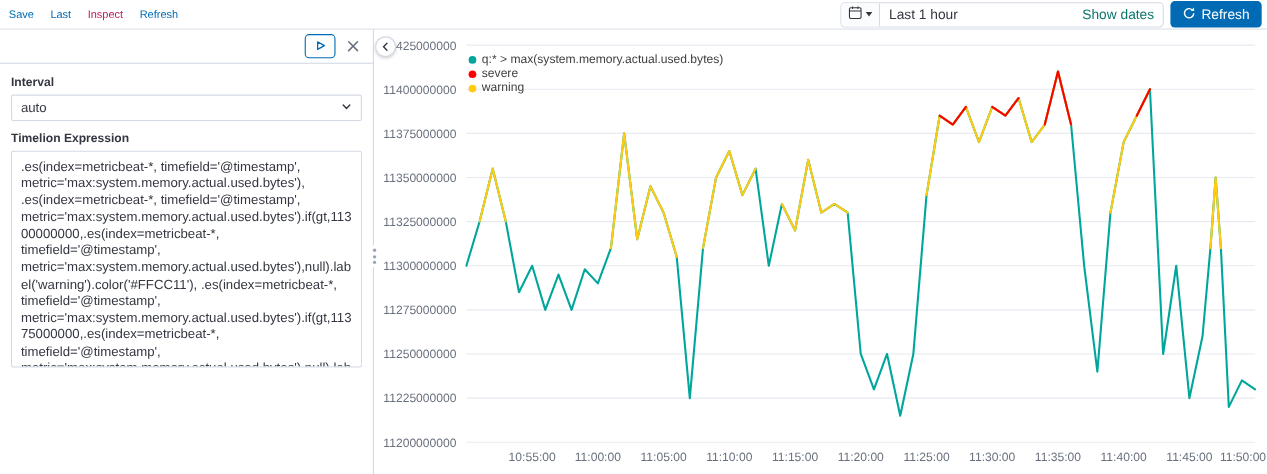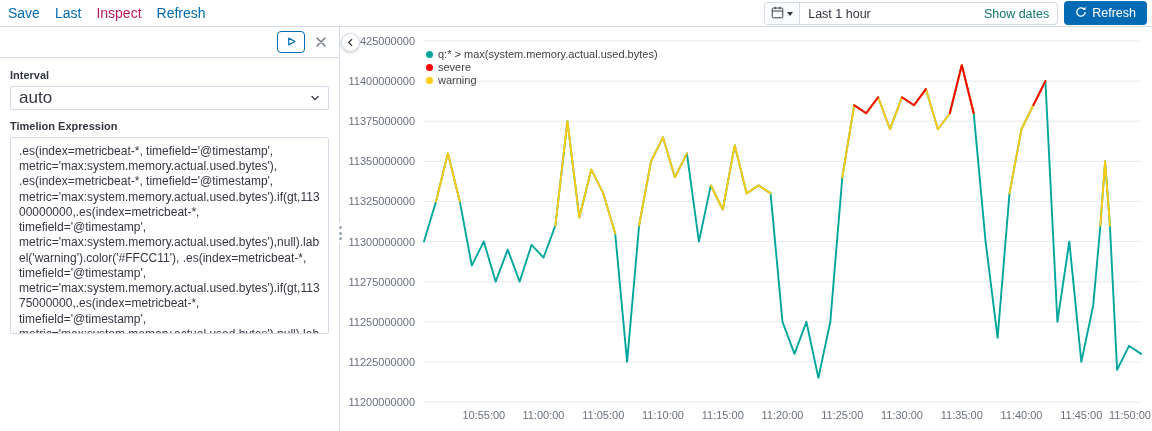--- a/index.html
+++ b/index.html
@@ -3,24 +3,24 @@
 <meta charset="utf-8">
 <style>
   * { margin:0; padding:0; box-sizing:border-box; }
   html,body { width:1152px; height:431px; overflow:hidden; background:#fff;
     font-family:"Liberation Sans", sans-serif; color:#343741; }
 
   
   .topbar { height:27px; display:flex; justify-content:space-between; align-items:center;
     border-bottom:1px solid #D3DAE6; padding:0 5px 0 8px; background:#fff; }
   .links { display:flex; align-items:center; }
-  .links .lnk { color:#006BB4; font-size:14px; font-weight:500; margin-right:15px;
+  .links .lnk { color:#006BB4; font-size:10px; font-weight:500; margin-right:15px;
     cursor:pointer; text-decoration:none; background:none; border:none; font-family:inherit; }
   .links .lnk.disabled { color:#be185d; }
-  .timebar { display:flex; align-items:flex-end; gap:6px; }
+  .timebar { display:flex; align-items:center; gap:6px; }
   .datepicker { display:flex; align-items:center; width:294px; height:23px;
     border:1px solid #D3DAE6; border-radius:4px; background:#fff; }
   .quick { display:flex; align-items:center; gap:3px; padding:0 6px; height:100%;
     border:none; border-right:1px solid #D3DAE6; background:#fbfcfd;
     border-radius:3px 0 0 3px; cursor:pointer; }
   .caret-dn { width:0; height:0; border-left:3.5px solid transparent;
     border-right:3.5px solid transparent; border-top:4px solid #343741; display:inline-block; }
   .datetext { flex:1; font-size:12.5px; padding-left:8px; color:#343741; cursor:pointer; }
   .showdates { color:#0f766e; font-size:12.5px; background:none; border:none;
     padding:0 8px; cursor:pointer; font-family:inherit; }
@@ -35,21 +35,21 @@
   .editor { width:340px; min-width:340px; border-right:1px solid #D3DAE6; background:#fff; }
   .editor-head { height:31px; display:flex; justify-content:flex-end; align-items:center;
     gap:10px; padding:0 12px; border-bottom:1px solid #D3DAE6; }
   .play { width:28px; height:22px; display:flex; align-items:center; justify-content:center;
     border:1px solid #006BB4; border-radius:4px; background:#fff; cursor:pointer; }
   .closebtn { background:none; border:none; cursor:pointer; display:flex; align-items:center; }
   .editor-body { padding:8px 10px; }
   .formlabel { display:block; font-size:11px; font-weight:700; color:#343741; margin:3px 0 5px; }
   .select { height:24px; border:1px solid #D3DAE6; border-radius:2px; background:#fff;
     display:flex; align-items:center; justify-content:space-between; padding:0 8px;
-    font-size:17px; margin-bottom:10px; cursor:pointer;
+    font-size:12px; margin-bottom:10px; cursor:pointer;
     box-shadow:0 1px 1px -1px rgba(152,162,179,.3); }
   .exprbox { width:100%; height:197px; border:1px solid #D3DAE6; border-radius:2px;
     padding:6px 8px; font-family:"Liberation Sans", sans-serif; font-size:12px;
     line-height:1.27; color:#343741; resize:none; background:#fff; overflow-wrap:break-word; }
 
   
   .collapse { position:absolute; left:341px; top:6px; width:19px; height:19px;
     border-radius:50%; border:1px solid #D3DAE6; background:#fff; z-index:5; cursor:pointer;
     display:flex; align-items:center; justify-content:center;
     box-shadow:0 1px 3px rgba(0,0,0,.18); padding:0; }

